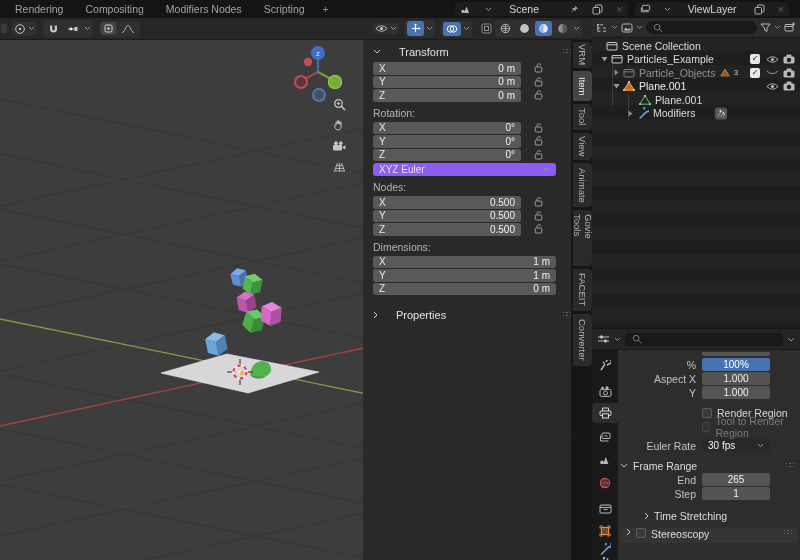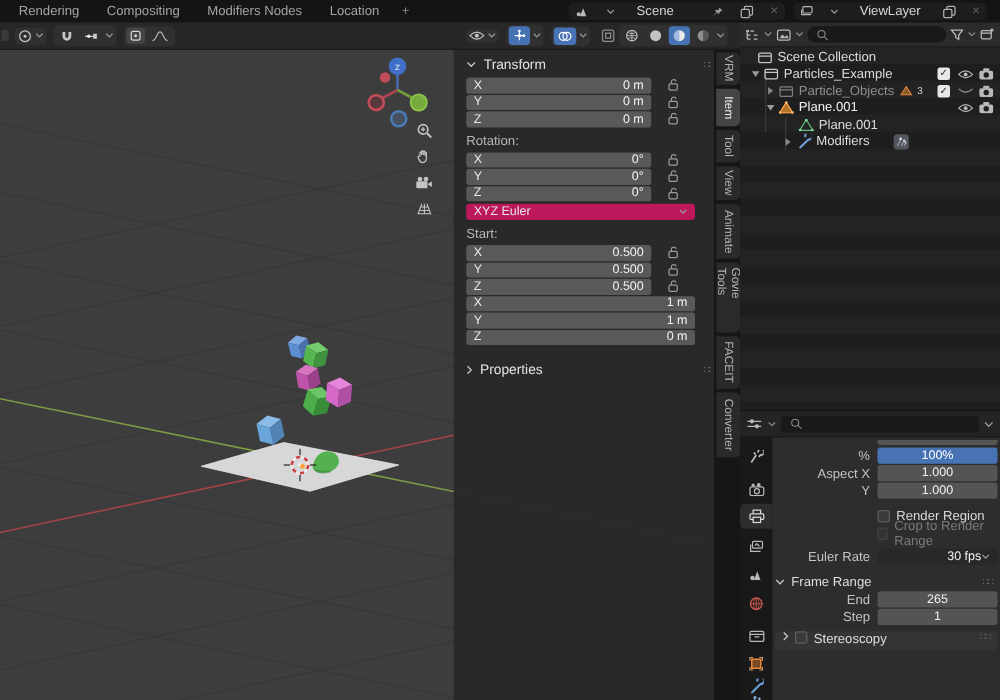--- a/index.html
+++ b/index.html
@@ -23,29 +23,29 @@
   .hbtn{display:flex;align-items:center;gap:2px;padding:2px 3px;border-radius:3px;color:#c6c6c6}
   .hbtn.on{background:#4772b3;color:#fff}
   .hbtn.pressed{background:#454545}
   .vph-spacer{flex:1}
   
   #viewport{left:0;top:40px;width:592px;height:520px;background:#3d3d3d;overflow:hidden}
   #navicons{left:329px;top:58px;width:20px;display:flex;flex-direction:column;gap:9px;color:#d2d2d2;opacity:.9}
   #navicons .icn{height:12px}
   
   #npanel{left:363px;top:40px;width:208px;height:520px;background:rgba(41,41,41,.96);padding:4px 0 0 10px;color:#c9c9c9}
-  .sec-hdr{display:flex;align-items:center;gap:6px;height:15px;color:#e3e3e3;font-size:11px;margin-bottom:3px;padding-right:0}
+  .sec-hdr{display:flex;align-items:center;gap:18px;height:15px;color:#e3e3e3;font-size:11px;margin-bottom:3px;padding-right:0}
   .sec-hdr .dots{margin-left:auto;color:#6f6f6f;font-size:8px;letter-spacing:-1px}
   .flabel{color:#b5b5b5;font-size:10.5px;margin:5px 0 3px}
   .trow{display:flex;align-items:center;width:183px;margin-bottom:1px}
   .tfield{display:flex;justify-content:space-between;align-items:center;background:#595959;border-radius:2.5px;height:12.5px;padding:0 6px;width:148px;color:#f2f2f2;font-size:10px}
   .tfield.wide{width:183px}
   .tfield .ax{color:#e9e9e9}
   .lockc{width:35px;display:flex;justify-content:center;color:#9a9a9a}
-  .dropdown{display:flex;justify-content:space-between;align-items:center;background:#be185d;border-radius:3px;height:13px;width:183px;padding:0 6px;color:#e6e6e6;font-size:10px;margin-top:2px}
+  .dropdown{display:flex;justify-content:space-between;align-items:center;background:#8b5cf6;border-radius:3px;height:13px;width:183px;padding:0 6px;color:#e6e6e6;font-size:10px;margin-top:2px}
   
   #vtabs{left:571px;top:40px;width:21px;height:520px;background:#161616;padding-top:2px}
   .vtab{writing-mode:vertical-rl;width:19px;margin:0 0 3px 2px;background:#2a2a2a;color:#b3b3b3;font-size:9.5px;border-radius:0 4px 4px 0;display:flex;align-items:center;justify-content:center;padding:4px 0}
   .vtab.active{background:#454545;color:#f2f2f2}
   
   #olh{left:592px;top:18px;width:208px;height:20px;background:#2b2b2b;display:flex;align-items:center;padding:0 4px;gap:3px;border-bottom:1px solid #181818}
   .srch{flex:1;display:flex;align-items:center;gap:4px;background:#191919;border-radius:9px;height:13px;padding:0 7px;color:#8b8b8b}
   #outliner{left:592px;top:38px;width:208px;height:290px;background:#1f1f1f;
     background-image:repeating-linear-gradient(#232323 0 13.5px,#1e1e1e 13.5px 27px);padding-top:1px}
   .orow{position:relative;height:13.5px;display:flex;align-items:center;font-size:10.5px;color:#dcdcdc}
@@ -54,41 +54,41 @@
   .tri{width:8px;display:flex;justify-content:center;color:#9a9a9a}
   .rico{position:absolute;display:flex;align-items:center;justify-content:center;width:14px}
   .cb{width:10px;height:10px;background:#e8e8e8;border-radius:2px;color:#1b1b1b;font-size:8px;font-weight:bold;display:flex;align-items:center;justify-content:center;line-height:1}
   #propsh{left:592px;top:328px;width:208px;height:22px;background:#242424;display:flex;align-items:center;gap:4px;padding:0 5px;border-top:1px solid #151515;border-bottom:1px solid #191919}
   #ptabs{left:592px;top:350px;width:26px;height:210px;background:#191919}
   .ptab{position:absolute;left:0;width:26px;height:20px;display:flex;align-items:center;justify-content:center}
   .ptab.active{background:#2d2d2d;border-radius:4px 0 0 4px}
   #pbody{left:618px;top:350px;width:182px;height:210px;background:#2d2d2d;padding:2px 0 0 2px;font-size:10.5px}
   .prow{display:flex;align-items:center;height:13px;margin-bottom:1px}
   .plbl{width:76px;text-align:right;color:#c3c3c3;padding-right:0;white-space:nowrap}
-  .pfield{margin-left:6px;width:96px;height:12.5px;background:#545454;border-radius:2.5px;color:#f2f2f2;display:flex;align-items:center;justify-content:center;font-size:10px}
+  .pfield{margin-left:6px;width:68px;height:12.5px;background:#545454;border-radius:2.5px;color:#f2f2f2;display:flex;align-items:center;justify-content:center;font-size:10px}
   .pfield.slider{background:#4772b3;color:#fff}
-  .pfield.drop{background:#282828;justify-content:flex-end;padding:0 6px}
+  .pfield.drop{background:#282828;justify-content:space-between;padding:0 6px}
   .chkrow{display:flex;align-items:center;gap:5px;height:13px;margin:1px 0 1px 82px;color:#d8d8d8}
   .chk{width:10px;height:10px;background:#3a3a3a;border:1px solid #5c5c5c;border-radius:2px}
   .disabled{color:#7a7a7a}
   .psec{display:flex;align-items:center;gap:5px;height:15px;color:#dedede;margin-top:6px;padding-right:6px}
   .psec .dots{margin-left:auto;color:#6d6d6d;font-size:8px;letter-spacing:-1px}
   .collapsed-hdr{background:#343434;border-radius:3px;margin:5px 2px 16px 0;padding:0 6px;height:15px;display:flex;align-items:flex-start;gap:5px;color:#dedede}
   .vline{position:absolute;width:1px;background:#3a3a3a}
 </style>
 </head>
 <body>
 
 <div id="app">
 
   <div id="topbar" class="abs">
     <div class="wtab">Rendering</div>
     <div class="wtab">Compositing</div>
     <div class="wtab">Modifiers Nodes</div>
-    <div class="wtab">Location</div>
+    <div class="wtab">Scripting</div>
     <div class="wtab add">+</div>
     <div class="tb-spacer"></div>
 
     <div class="pill">
       <span class="icn">
           <svg width="12" height="10" viewBox="0 0 12 10">
             <path d="M4 9 L6.5 2.5 9 9z" fill="#b9b9b9"></path>
             <circle cx="3" cy="7.4" r="1.6" fill="#b9b9b9"></circle>
           </svg>
         </span>
@@ -465,21 +465,21 @@
     </div>
     <div class="dropdown">
       <span>XYZ Euler</span>
       <span class="icn">
           <svg width="7" height="5" viewBox="0 0 7 5">
             <path d="M1 1l2.5 2.5L6 1" stroke="#9a9a9a" fill="none"></path>
           </svg>
         </span>
     </div>
 
-    <div class="flabel">Start:</div>
+    <div class="flabel">Nodes:</div>
     <div class="trow">
       <div class="tfield">
           <span class="ax">X</span>
           <span>0.500</span>
         </div>
       <div class="lockc">
           <svg width="9" height="10" viewBox="0 0 9 10">
             <path d="M3 4V2.7a2 2 0 0 1 3.9-.6" fill="none" stroke="#9a9a9a"></path>
             <rect x="1.2" y="4" width="6.6" height="5" rx="1" fill="none" stroke="#9a9a9a"></rect>
           </svg>
@@ -503,20 +503,21 @@
           <span>0.500</span>
         </div>
       <div class="lockc">
           <svg width="9" height="10" viewBox="0 0 9 10">
             <path d="M3 4V2.7a2 2 0 0 1 3.9-.6" fill="none" stroke="#9a9a9a"></path>
             <rect x="1.2" y="4" width="6.6" height="5" rx="1" fill="none" stroke="#9a9a9a"></rect>
           </svg>
         </div>
     </div>
 
+    <div class="flabel">Dimensions:</div>
     <div class="trow">
       <div class="tfield wide">
           <span class="ax">X</span>
           <span>1 m</span>
         </div>
     </div>
     <div class="trow">
       <div class="tfield wide">
           <span class="ax">Y</span>
           <span>1 m</span>
@@ -859,21 +860,21 @@
     <div class="prow">
       <span class="plbl">Y</span>
       <span class="pfield">1.000</span>
     </div>
     <div class="chkrow" style="margin-top:7px">
       <span class="chk"></span>
       <span>Render Region</span>
     </div>
     <div class="chkrow disabled">
       <span class="chk" style="opacity:.5"></span>
-      <span>Crop to Render Range</span>
+      <span>Tool to Render Region</span>
     </div>
     <div class="prow" style="margin-top:6px">
       <span class="plbl">Euler Rate</span>
       <span class="pfield drop">
         <span>30 fps</span>
         <span class="icn">
             <svg width="7" height="5" viewBox="0 0 7 5">
               <path d="M1 1l2.5 2.5L6 1" stroke="#9a9a9a" fill="none"></path>
             </svg>
           </span>
@@ -890,20 +891,28 @@
       <span class="dots">∷∷</span>
     </div>
     <div class="prow">
       <span class="plbl">End</span>
       <span class="pfield">265</span>
     </div>
     <div class="prow">
       <span class="plbl">Step</span>
       <span class="pfield">1</span>
     </div>
+    <div class="psec" style="margin-left:24px;margin-top:8px">
+      <span class="icn">
+          <svg width="5" height="8" viewBox="0 0 5 8">
+            <path d="M1 1l3 3-3 3" stroke="#c9c9c9" fill="none"></path>
+          </svg>
+        </span>
+      <span>Time Stretching</span>
+    </div>
     <div class="collapsed-hdr">
       <span class="icn">
           <svg width="5" height="8" viewBox="0 0 5 8">
             <path d="M1 1l3 3-3 3" stroke="#c9c9c9" fill="none"></path>
           </svg>
         </span>
       <span class="chk"></span>
       <span>Stereoscopy</span>
       <span class="dots" style="margin-left:auto;color:#6d6d6d;font-size:8px;letter-spacing:-1px">∷∷</span>
     </div>

